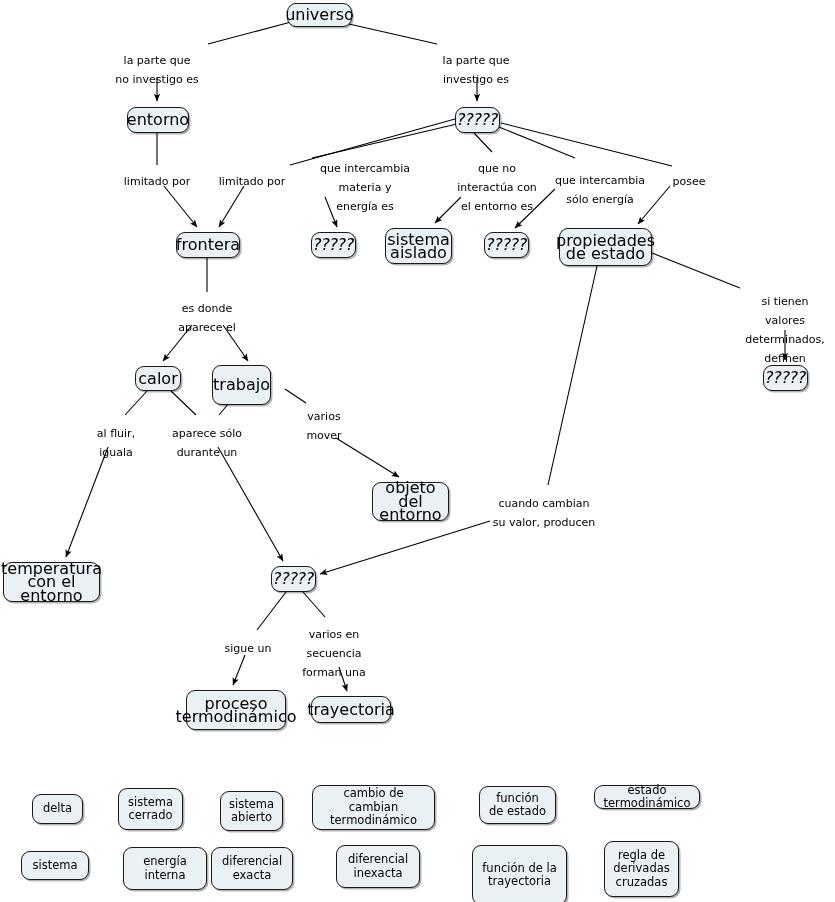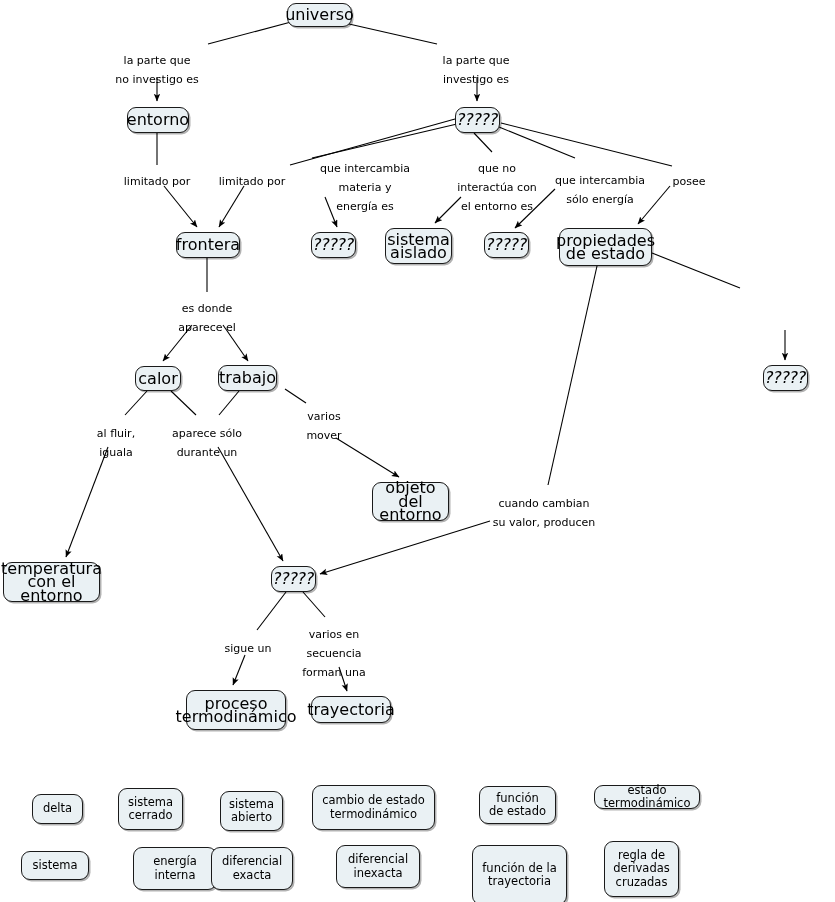--- a/index.html
+++ b/index.html
@@ -149,21 +149,21 @@
   <div class="node unknown" style="left:455px;top:107px;width:45px;height:26px;"><span>?????</span></div>
   <div class="node" style="left:176px;top:232px;width:64px;height:26px;"><span>frontera</span></div>
   <div class="node unknown" style="left:311px;top:232px;width:45px;height:26px;"><span>?????</span></div>
   <div class="node" style="left:385px;top:228px;width:67px;height:36px;"><span>sistema
 aislado</span></div>
   <div class="node unknown" style="left:484px;top:232px;width:45px;height:26px;"><span>?????</span></div>
   <div class="node" style="left:559px;top:228px;width:93px;height:38px;"><span>propiedades
 de estado</span></div>
   <div class="node unknown" style="left:763px;top:365px;width:45px;height:26px;"><span>?????</span></div>
   <div class="node" style="left:135px;top:366px;width:46px;height:25px;"><span>calor</span></div>
-  <div class="node" style="left:218px;top:365px;width:59px;height:26px;"><span>trabajo</span></div>
+  <div class="node" style="left:212px;top:365px;width:59px;height:40px;"><span>trabajo</span></div>
   <div class="node" style="left:372px;top:482px;width:77px;height:39px;"><span>objeto del
 entorno</span></div>
   <div class="node" style="left:3px;top:562px;width:97px;height:40px;"><span>temperatura
 con el entorno</span></div>
   <div class="node unknown" style="left:271px;top:566px;width:45px;height:26px;"><span>?????</span></div>
   <div class="node" style="left:186px;top:690px;width:100px;height:40px;"><span>proceso
 termodinámico</span></div>
   <div class="node" style="left:311px;top:696px;width:80px;height:27px;"><span>trayectoria</span></div>
 
   <div class="edge-label" style="left:157px;top:51px;">la parte que
@@ -174,48 +174,51 @@
   <div class="edge-label" style="left:252px;top:172px;">limitado por</div>
   <div class="edge-label" style="left:365px;top:159px;">que intercambia
 materia y
 energía es</div>
   <div class="edge-label" style="left:497px;top:159px;">que no
 interactúa con
 el entorno es</div>
   <div class="edge-label" style="left:600px;top:171px;">que intercambia
 sólo energía</div>
   <div class="edge-label" style="left:689px;top:172px;">posee</div>
+  <div class="edge-label" style="left:785px;top:292px;">si tienen valores
+determinados,
+definen</div>
   <div class="edge-label" style="left:207px;top:299px;">es donde
 aparece el</div>
   <div class="edge-label" style="left:116px;top:424px;">al fluir,
 iguala</div>
   <div class="edge-label" style="left:207px;top:424px;">aparece sólo
 durante un</div>
   <div class="edge-label" style="left:324px;top:407px;">varios
 mover</div>
   <div class="edge-label" style="left:544px;top:494px;">cuando cambian
 su valor, producen</div>
   <div class="edge-label" style="left:248px;top:639px;">sigue un</div>
   <div class="edge-label" style="left:334px;top:625px;">varios en
 secuencia
 forman una</div>
 
   <div class="bank-node" style="left:32px;top:794px;width:51px;height:30px;"><span>delta</span></div>
   <div class="bank-node" style="left:118px;top:788px;width:65px;height:42px;"><span>sistema
 cerrado</span></div>
   <div class="bank-node" style="left:220px;top:791px;width:63px;height:40px;"><span>sistema
 abierto</span></div>
-  <div class="bank-node" style="left:312px;top:785px;width:123px;height:45px;"><span>cambio de estado
+  <div class="bank-node" style="left:312px;top:785px;width:123px;height:45px;"><span>cambio de cambian
 termodinámico</span></div>
   <div class="bank-node" style="left:479px;top:786px;width:77px;height:38px;"><span>función
 de estado</span></div>
   <div class="bank-node" style="left:594px;top:785px;width:106px;height:24px;text-align:center;"><span>estado
 termodinámico</span></div>
   <div class="bank-node" style="left:21px;top:851px;width:68px;height:29px;"><span>sistema</span></div>
-  <div class="bank-node" style="left:123px;top:847px;width:84px;height:43px;margin-left:10px;"><span>energía
+  <div class="bank-node" style="left:123px;top:847px;width:84px;height:43px;"><span>energía
 interna</span></div>
   <div class="bank-node" style="left:211px;top:847px;width:82px;height:43px;"><span>diferencial
 exacta</span></div>
   <div class="bank-node" style="left:336px;top:845px;width:84px;height:43px;"><span>diferencial
 inexacta</span></div>
   <div class="bank-node" style="left:472px;top:845px;width:95px;height:60px;"><span>función de la
 trayectoria</span></div>
   <div class="bank-node" style="left:604px;top:841px;width:75px;height:56px;"><span>regla de
 derivadas
 cruzadas</span></div>

